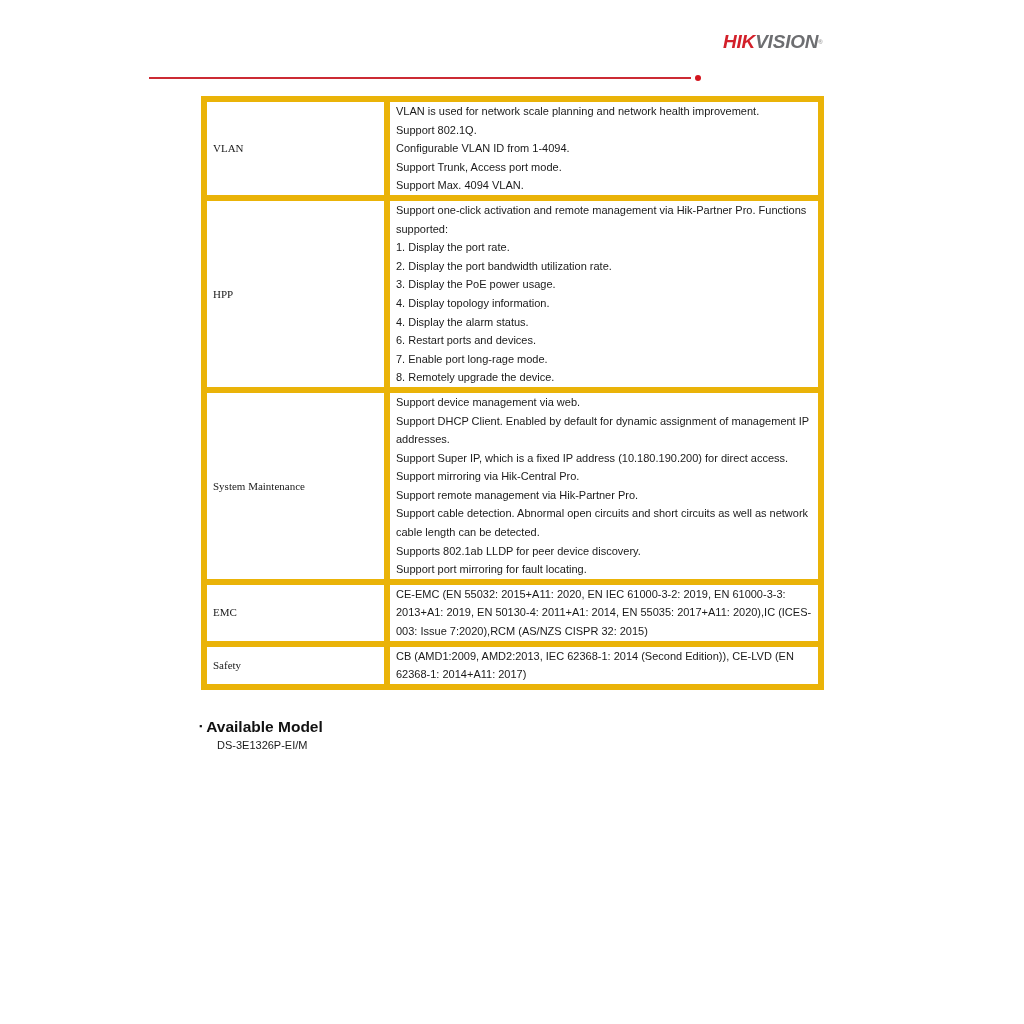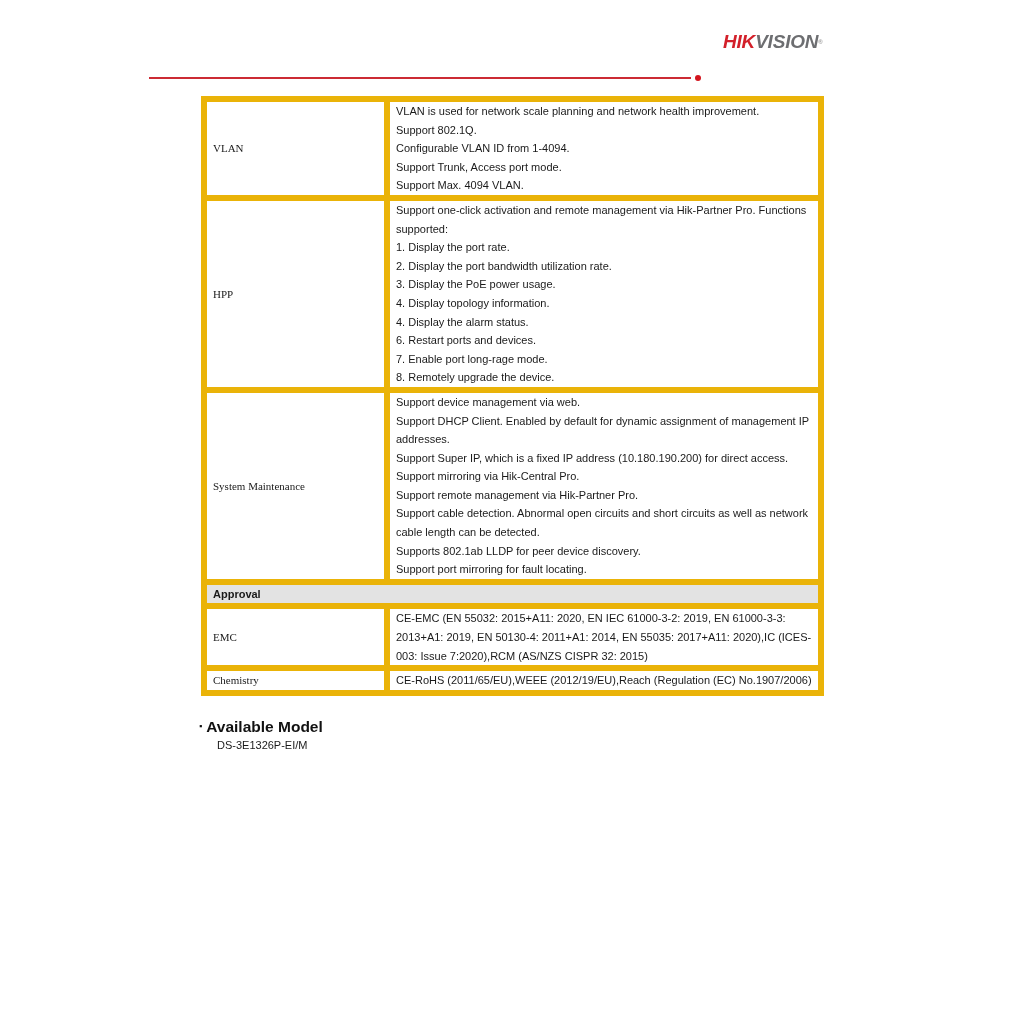--- a/index.html
+++ b/index.html
@@ -147,30 +147,27 @@
         <span class="line">Support device management via web.</span>
         <span class="line">Support DHCP Client. Enabled by default for dynamic assignment of management IP addresses.</span>
         <span class="line">Support Super IP, which is a fixed IP address (10.180.190.200) for direct access.</span>
         <span class="line">Support mirroring via Hik-Central Pro.</span>
         <span class="line">Support remote management via Hik-Partner Pro.</span>
         <span class="line">Support cable detection. Abnormal open circuits and short circuits as well as network cable length can be detected.</span>
         <span class="line">Supports 802.1ab LLDP for peer device discovery.</span>
         <span class="line">Support port mirroring for fault locating.</span>
       </td>
     </tr>
-    <tr class="section">
-      <td colspan="2">Approval</td>
-    </tr>
     <tr>
       <td class="label">EMC</td>
       <td class="value">CE-EMC (EN 55032: 2015+A11: 2020, EN IEC 61000-3-2: 2019, EN 61000-3-3: 2013+A1: 2019, EN 50130-4: 2011+A1: 2014, EN 55035: 2017+A11: 2020),IC (ICES-003: Issue 7:2020),RCM (AS/NZS CISPR 32: 2015)</td>
     </tr>
     <tr>
-      <td class="label">Chemistry</td>
-      <td class="value">CE-RoHS (2011/65/EU),WEEE (2012/19/EU),Reach (Regulation (EC) No.1907/2006)</td>
+      <td class="label">Safety</td>
+      <td class="value">CB (AMD1:2009, AMD2:2013, IEC 62368-1: 2014 (Second Edition)), CE-LVD (EN 62368-1: 2014+A11: 2017)</td>
     </tr>
   </tbody>
 </table>
 
 <div class="model-heading">
   <span class="bullet">▪</span><span>Available Model</span>
 </div>
 <div class="model-name">DS-3E1326P-EI/M</div>
 
 </body></html>

